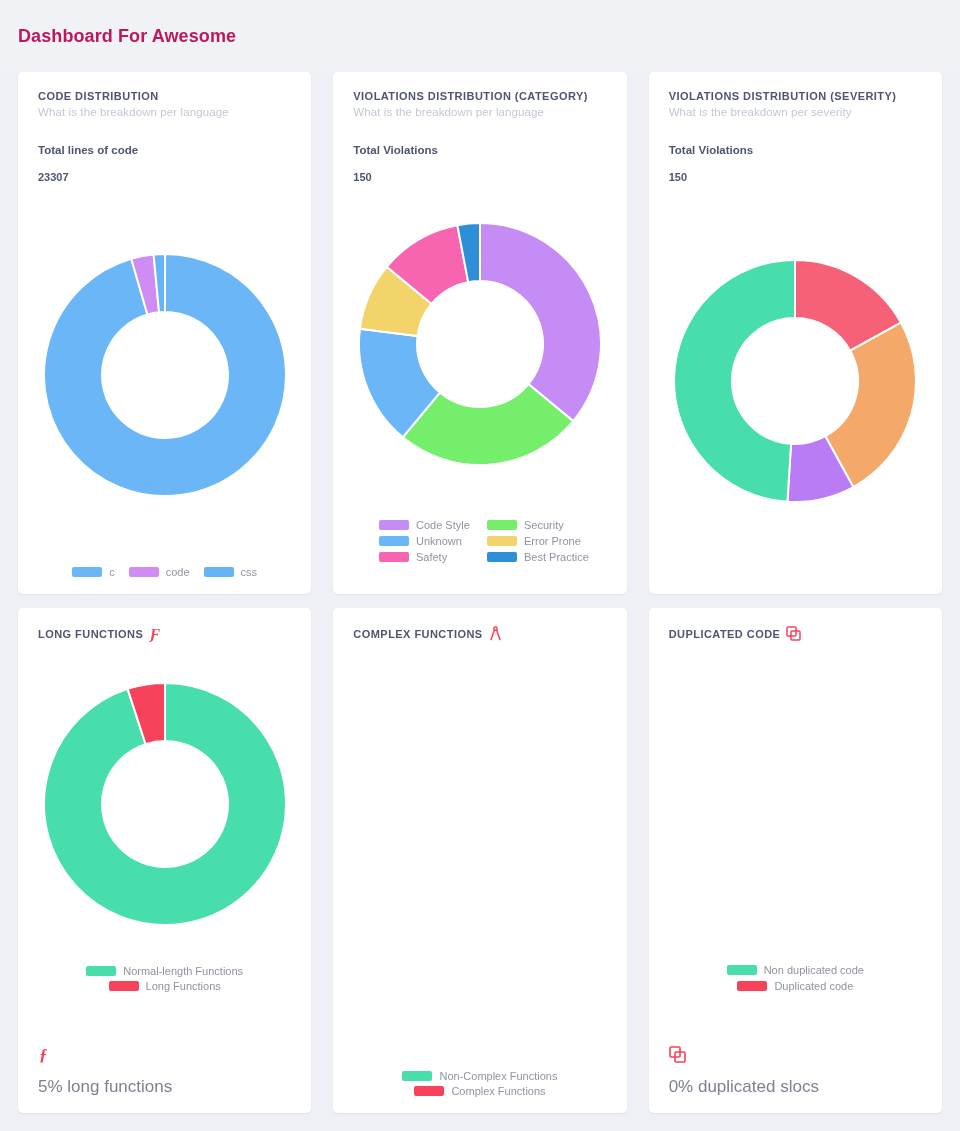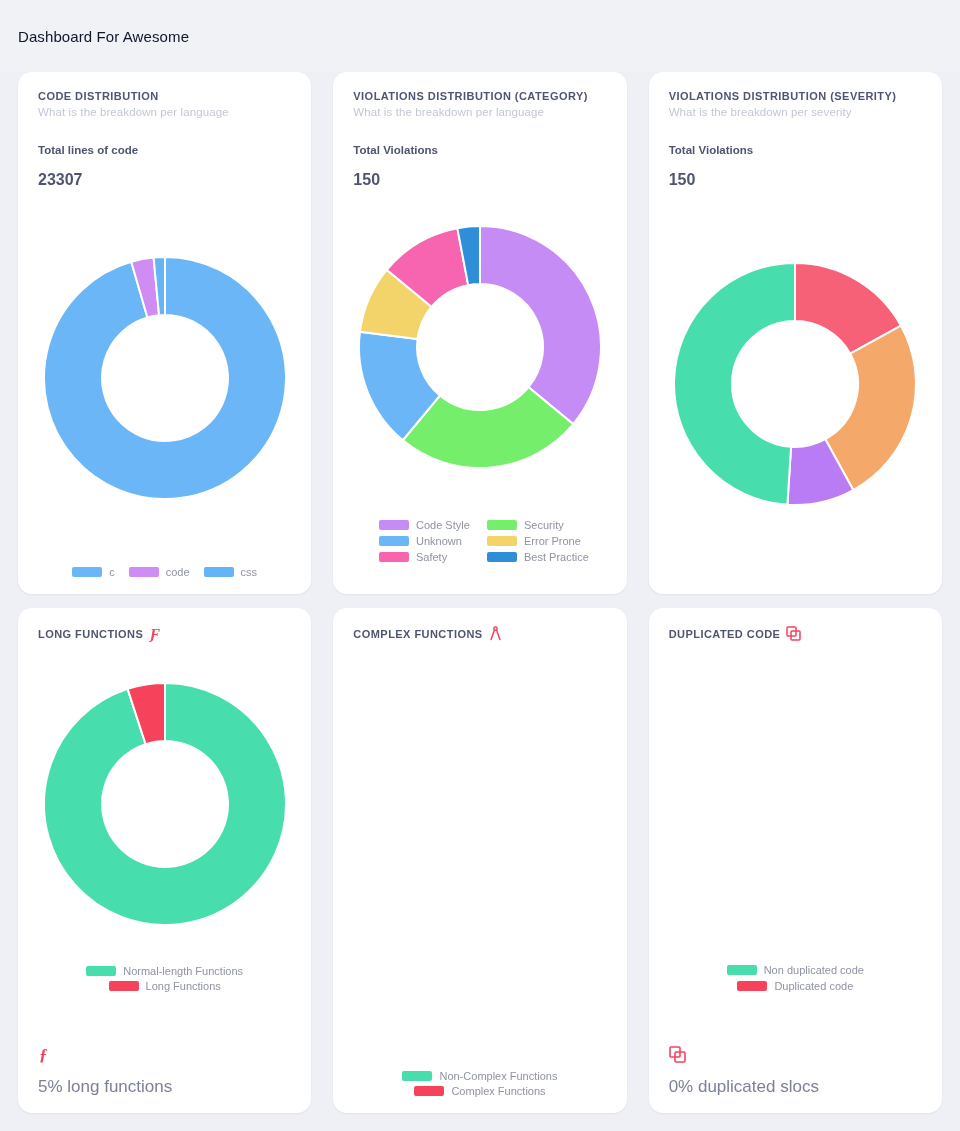--- a/index.html
+++ b/index.html
@@ -13,36 +13,36 @@
   #app { width: 960px; height: 1131px; position: relative; }
 
   .page-header {
     height: 72px;
     display: flex;
     align-items: center;
     padding: 0 18px;
     background: #f1f2f6;
   }
   .page-title {
-    font-size: 15px;
-    color: #0f172a;
-    font-weight: 400;
+    font-size: 18px;
+    color: #be185d;
+    font-weight: 700;
     letter-spacing: .1px;
   }
 
   .grid {
     display: grid;
     grid-template-columns: repeat(3, 1fr);
     gap: 22px;
     padding: 0 18px 14px 18px;
   }
 
   .card {
     background: #ffffff;
-    border-radius: 14px;
+    border-radius: 5px;
     box-shadow: 0 1px 2px rgba(30,40,70,.07);
     padding: 18px 20px 16px 20px;
     display: flex;
     flex-direction: column;
   }
   .card.top { height: 522px; }
   .card.bottom { height: 505px; gap: 35px; }
 
   .card-title {
     font-size: 11px;
@@ -60,21 +60,21 @@
     margin-top: 4px;
     letter-spacing: .1px;
   }
   .metric-label {
     font-size: 11.5px;
     font-weight: bold;
     color: #4f5571;
     margin-top: 26px;
   }
   .metric-value {
-    font-size: 16px;
+    font-size: 11px;
     font-weight: bold;
     color: #4f5571;
     margin-top: 15px;
   }
 
   .chart-wrap {
     flex: 1;
     display: flex;
     align-items: center;
     justify-content: center;

